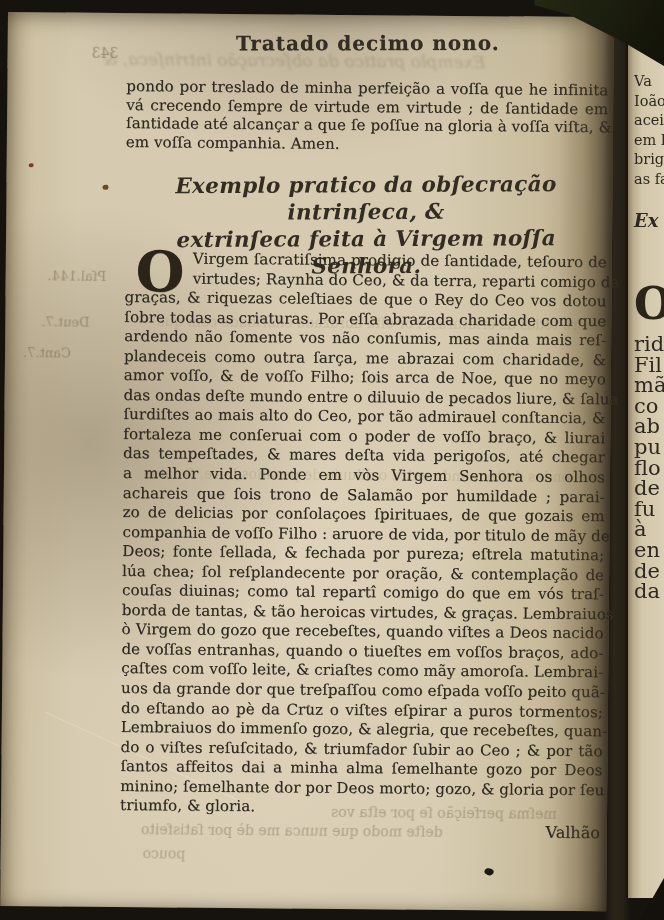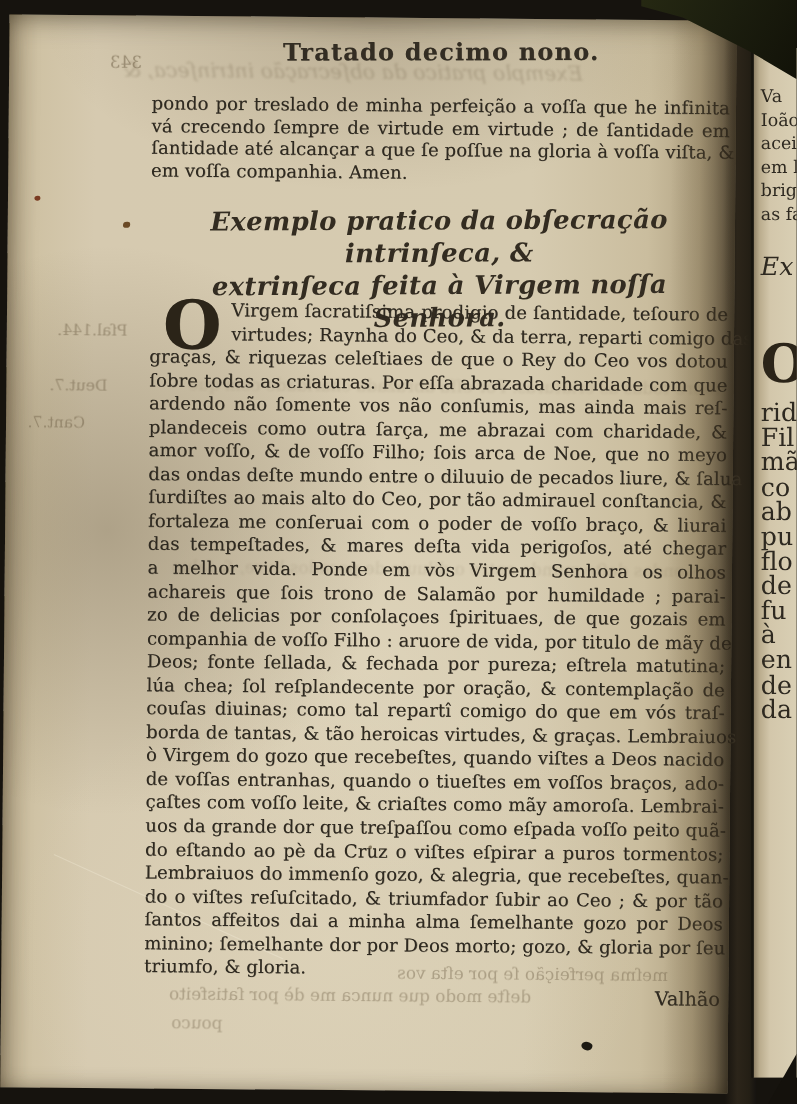--- a/index.html
+++ b/index.html
@@ -99,21 +99,21 @@
     position:absolute;left:604px;top:0;width:26px;height:920px;z-index:2;
     background:linear-gradient(to right, rgba(70,58,40,0) 0%, rgba(70,58,40,0.45) 40%, #241f15 78%, #161310 100%);
   }
   .facing{
     position:absolute;left:626px;top:40px;width:38px;height:858px;z-index:3;
     border-left:2px solid #17140e;box-sizing:border-box;
     background:linear-gradient(to right,#8f8166 0%,#baac8d 14%,#d3c7ab 38%,#d9cfb4 100%);
   }
   .frag{position:absolute;left:6px;font-size:14.5px;color:#2e2920;white-space:nowrap;}
   .fgroup1{top:32px;line-height:19.5px;}
-  .f-ex{top:170px;font-style:italic;font-weight:normal;font-size:21px;}
+  .f-ex{top:170px;font-style:italic;font-weight:bold;font-size:18px;}
   .f-o{top:242px;font-size:44px;font-weight:bold;line-height:44px;color:#2b2418;}
   .fgroup2{top:294px;line-height:20.6px;font-size:21px;}
 
   
   .cover-corner{
     position:absolute;left:520px;top:0;width:144px;height:66px;z-index:6;
     background:linear-gradient(120deg,#272a13 0%,#1b1d0e 55%,#121208 100%);
     clip-path:polygon(10% 0, 100% 0, 100% 100%, 72% 64%, 34% 22%, 10% 8%);
   }
   .corner-br{

